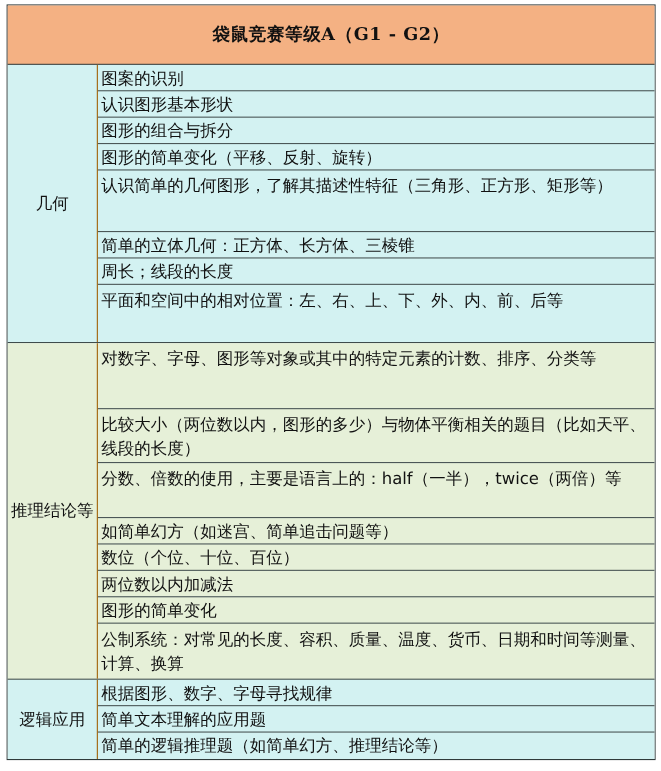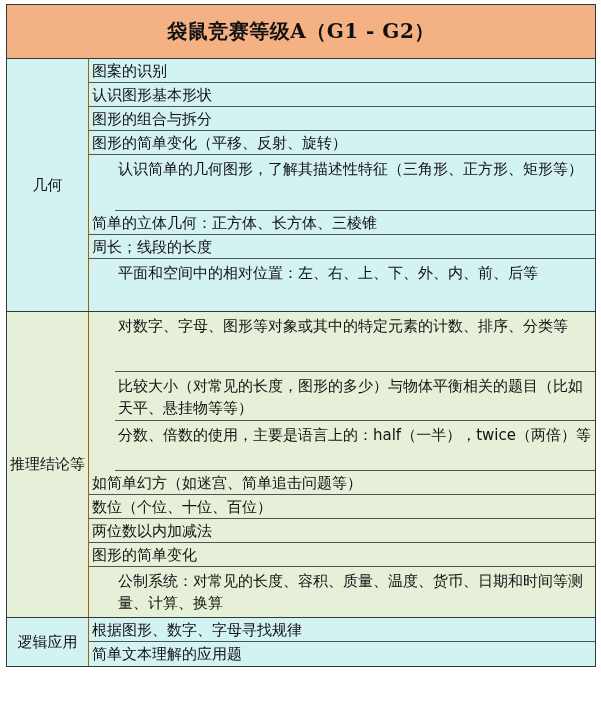--- a/index.html
+++ b/index.html
@@ -1,28 +1,28 @@
 <!DOCTYPE html>
 <html><head>
   <meta charset="utf-8">
   <style>
     html, body { margin: 0; padding: 0; background: #ffffff; }
     body { width: 601px; height: 701px; position: relative; overflow: hidden; font-family: "DejaVu Sans", sans-serif; }
     .tbl { position: absolute; left: 6px; top: 4px; width: 590px; border: 1px solid #2f3a3a; box-sizing: border-box; }
-    .hdr { height: 53px; background: #F4B183; border-bottom: 1px solid #2f3a3a; display: flex; align-items: center; justify-content: center; font-family: "DejaVu Serif", serif; font-weight: bold; font-size: 20px; color: #111; letter-spacing: 0.5px; }
+    .hdr { height: 53px; background: #F4B183; border-bottom: 1px solid #2f3a3a; display: flex; align-items: center; justify-content: center; font-family: "DejaVu Serif", serif; font-weight: bold; font-size: 16px; color: #111; letter-spacing: 0.5px; }
     .section { display: flex; border-bottom: 1px solid #2f3a3a; }
     .section:last-child { border-bottom: none; }
     .section.geo, .section.logic { background: #D3F2F2; }
     .section.alg { background: #E6F0D8; }
     .cat { width: 82px; flex: 0 0 82px; display: flex; align-items: center; justify-content: center; font-size: 15px; color: #111; border-right: 1px solid #a16207; box-sizing: border-box; }
     .items { flex: 1; display: flex; flex-direction: column; }
     .item { border-bottom: 1px solid #4b5757; padding: 1px 3px 16px 3px; font-size: 15px; line-height: 23px; color: #111; box-sizing: border-box; }
     .item:last-child { border-bottom: none; }
     .item.h1 { height: 24px; }
-    .item.h2 { height: 50px; line-height: 22px; padding-top: 3px; margin-left: 26px; }
+    .item.h2 { height: 50px; line-height: 22px; padding-top: 3px; }
   </style>
 </head>
 <body>
 
 <div class="tbl">
   <div class="hdr">袋鼠竞赛等级A（G1 - G2）</div>
 
   <div class="section geo">
     <div class="cat">几何</div>
     <div class="items">
@@ -34,30 +34,31 @@
       <div class="item h1">简单的立体几何：正方体、长方体、三棱锥</div>
       <div class="item h1">周长；线段的长度</div>
       <div class="item h2" style="height:52px">平面和空间中的相对位置：左、右、上、下、外、内、前、后等</div>
     </div>
   </div>
 
   <div class="section alg">
     <div class="cat">推理结论等</div>
     <div class="items">
       <div class="item h2" style="height:60px">对数字、字母、图形等对象或其中的特定元素的计数、排序、分类等</div>
-      <div class="item h2" style="height:49px">比较大小（对常见的长度，图形的多少）与物体平衡相关的题目（比如天平、悬挂物等等）</div>
+      <div class="item h2" style="height:49px">比较大小（两位数以内，图形的多少）与物体平衡相关的题目（比如天平、线段的长度）</div>
       <div class="item h2" style="height:50px">分数、倍数的使用，主要是语言上的：half（一半），twice（两倍）等</div>
       <div class="item h1">如简单幻方（如迷宫、简单追击问题等）</div>
       <div class="item h1">数位（个位、十位、百位）</div>
       <div class="item h1">两位数以内加减法</div>
       <div class="item h1">图形的简单变化</div>
       <div class="item h2" style="height:50px">公制系统：对常见的长度、容积、质量、温度、货币、日期和时间等测量、计算、换算</div>
     </div>
   </div>
 
   <div class="section logic">
     <div class="cat">逻辑应用</div>
     <div class="items">
       <div class="item h1">根据图形、数字、字母寻找规律</div>
       <div class="item h1">简单文本理解的应用题</div>
+      <div class="item h1">简单的逻辑推理题（如简单幻方、推理结论等）</div>
     </div>
   </div>
 </div>
 
 </body></html>

